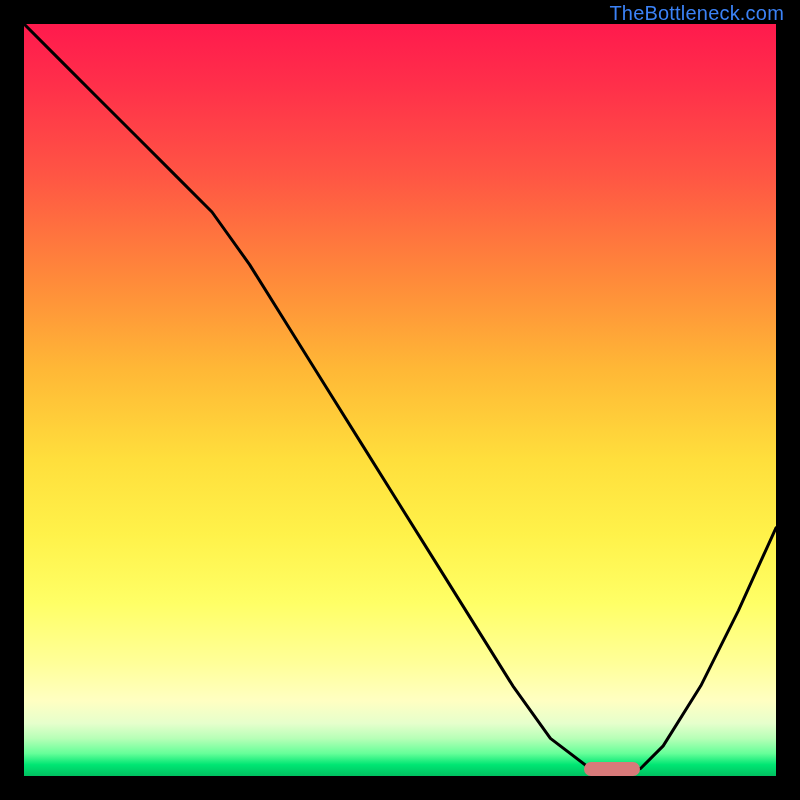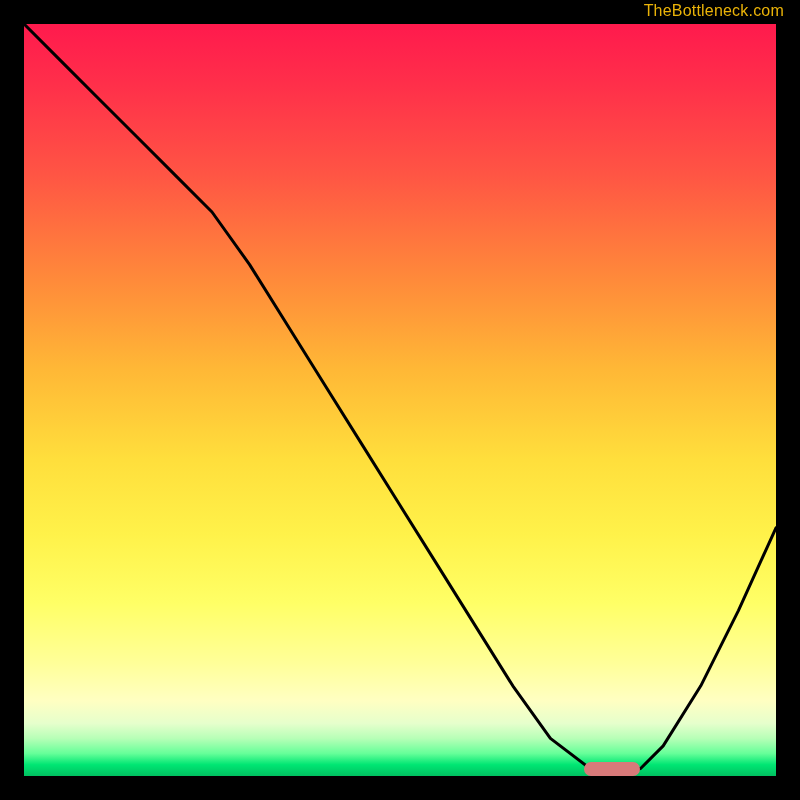--- a/index.html
+++ b/index.html
@@ -62,22 +62,22 @@
   .marker {
     position: absolute;
     background: #d87a7a;
     border-radius: 7px;
     height: 14px;
   }
   .watermark {
     position: absolute;
     top: 2px;
     right: 16px;
-    color: #eab308;
-    font-size: 16px;
+    color: #3b82f6;
+    font-size: 20px;
     font-weight: 500;
     letter-spacing: 0.2px;
     text-align: center;
   }
 </style>
 </head>
 <body>
 
 <div class="frame">
   <div class="watermark">TheBottleneck.com</div>

